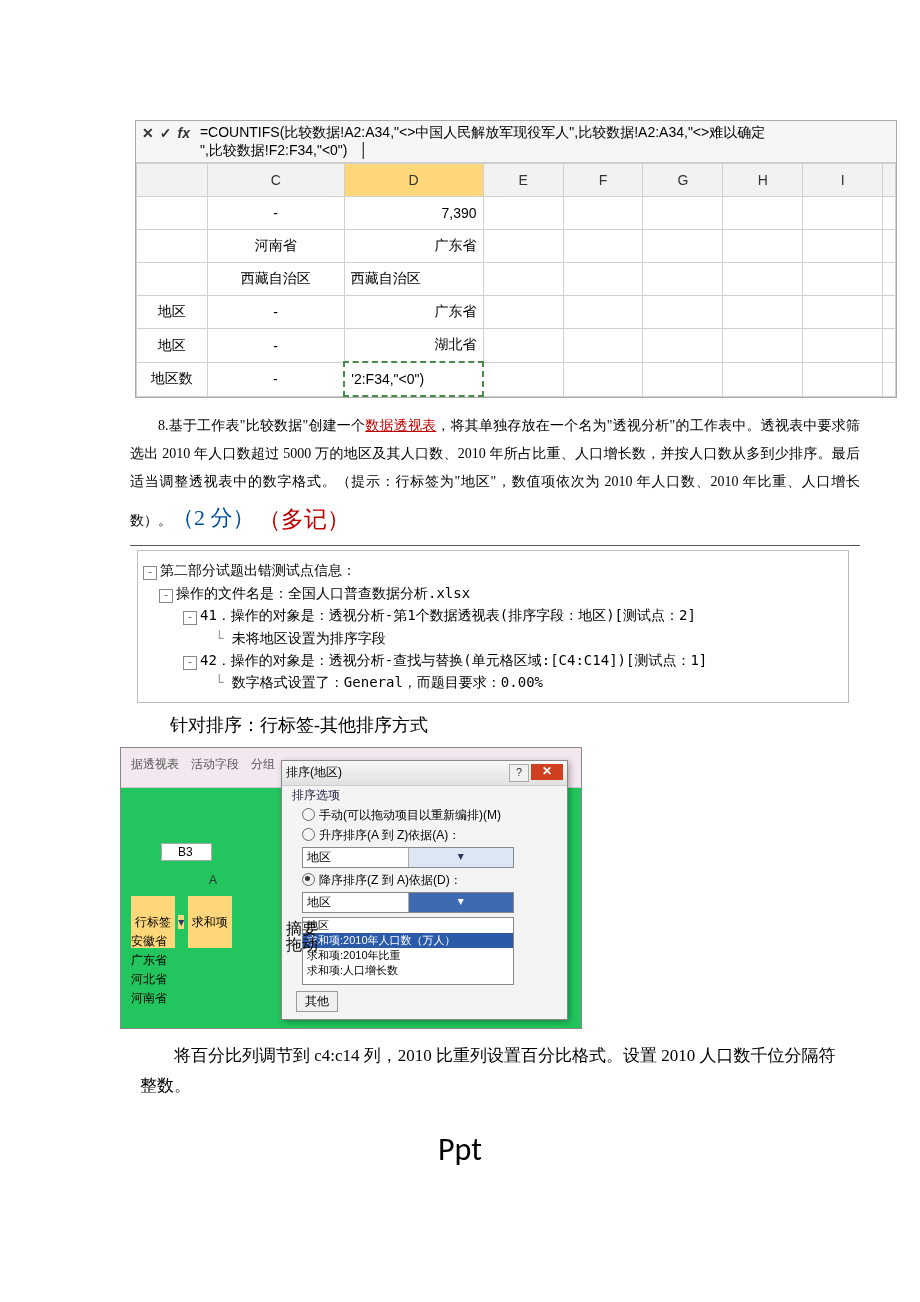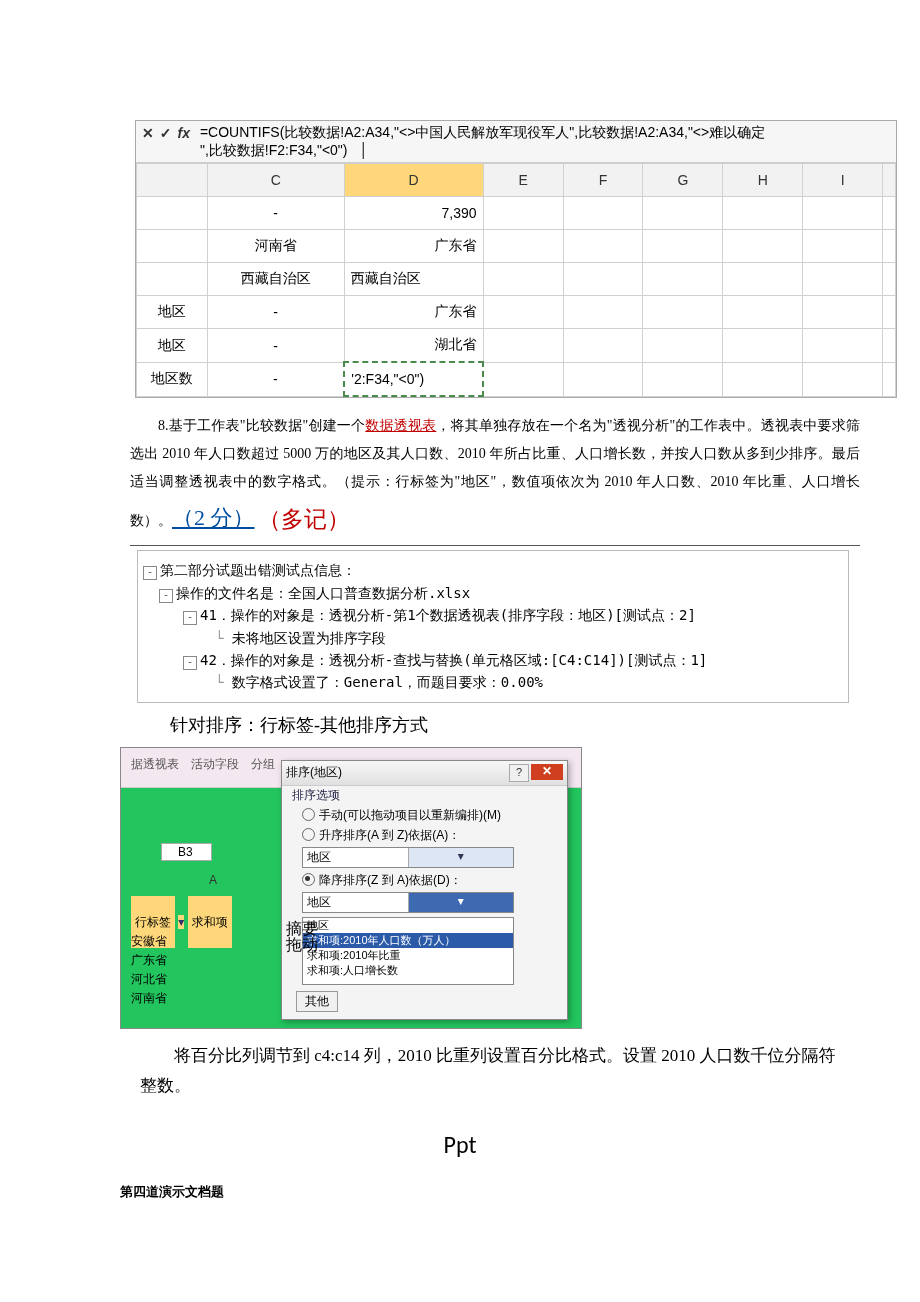--- a/index.html
+++ b/index.html
@@ -84,21 +84,20 @@
     margin: 14px 20px 0 90px;
     text-align: justify;
   }
   .body-text .indent { display:inline-block; width:2em;}
   .term-link {
     color: #c00000;
     text-decoration: underline;
   }
   .score {
     color: #004ea2;
-    text-decoration: underline;
     font-size: 22px;
   }
   .big-red {
     color: #c00000;
     font-size: 23px;
     vertical-align: -2px;
   }
   hr.sep {
     border: none;
     border-top: 1px solid #555;
@@ -274,21 +273,21 @@
     font-size: 16px;
   }
   .body-text2 {
     font-family: "SimSun", serif;
     font-size: 17px;
     line-height: 1.8;
     margin: 12px 40px 0 100px;
   }
   .ppt-heading {
     font-family: Calibri, Arial, sans-serif;
-    font-size: 24px;
+    font-size: 32px;
     color: #000;
     text-align: center;
     margin-top: 28px;
   }
   .section-heading {
     font-family: "SimSun", serif;
     font-size: 13px;
     font-weight: bold;
     margin: 24px 0 0 80px;
   }
@@ -471,15 +470,14 @@
       </div>
     </div>
   </div>
 
   <div class="body-text2">
     <span style="display:inline-block;width:2em;"></span><span>将百分比列调节到 c4:c14 列，2010 比重列设置百分比格式。设置 2010 人口数千位分隔符整数。</span>
   </div>
 
   <div class="ppt-heading">Ppt</div>
 
-  <div class="section-heading">第四道演示文档题</div>
 
 </div>
 
 </body></html>

